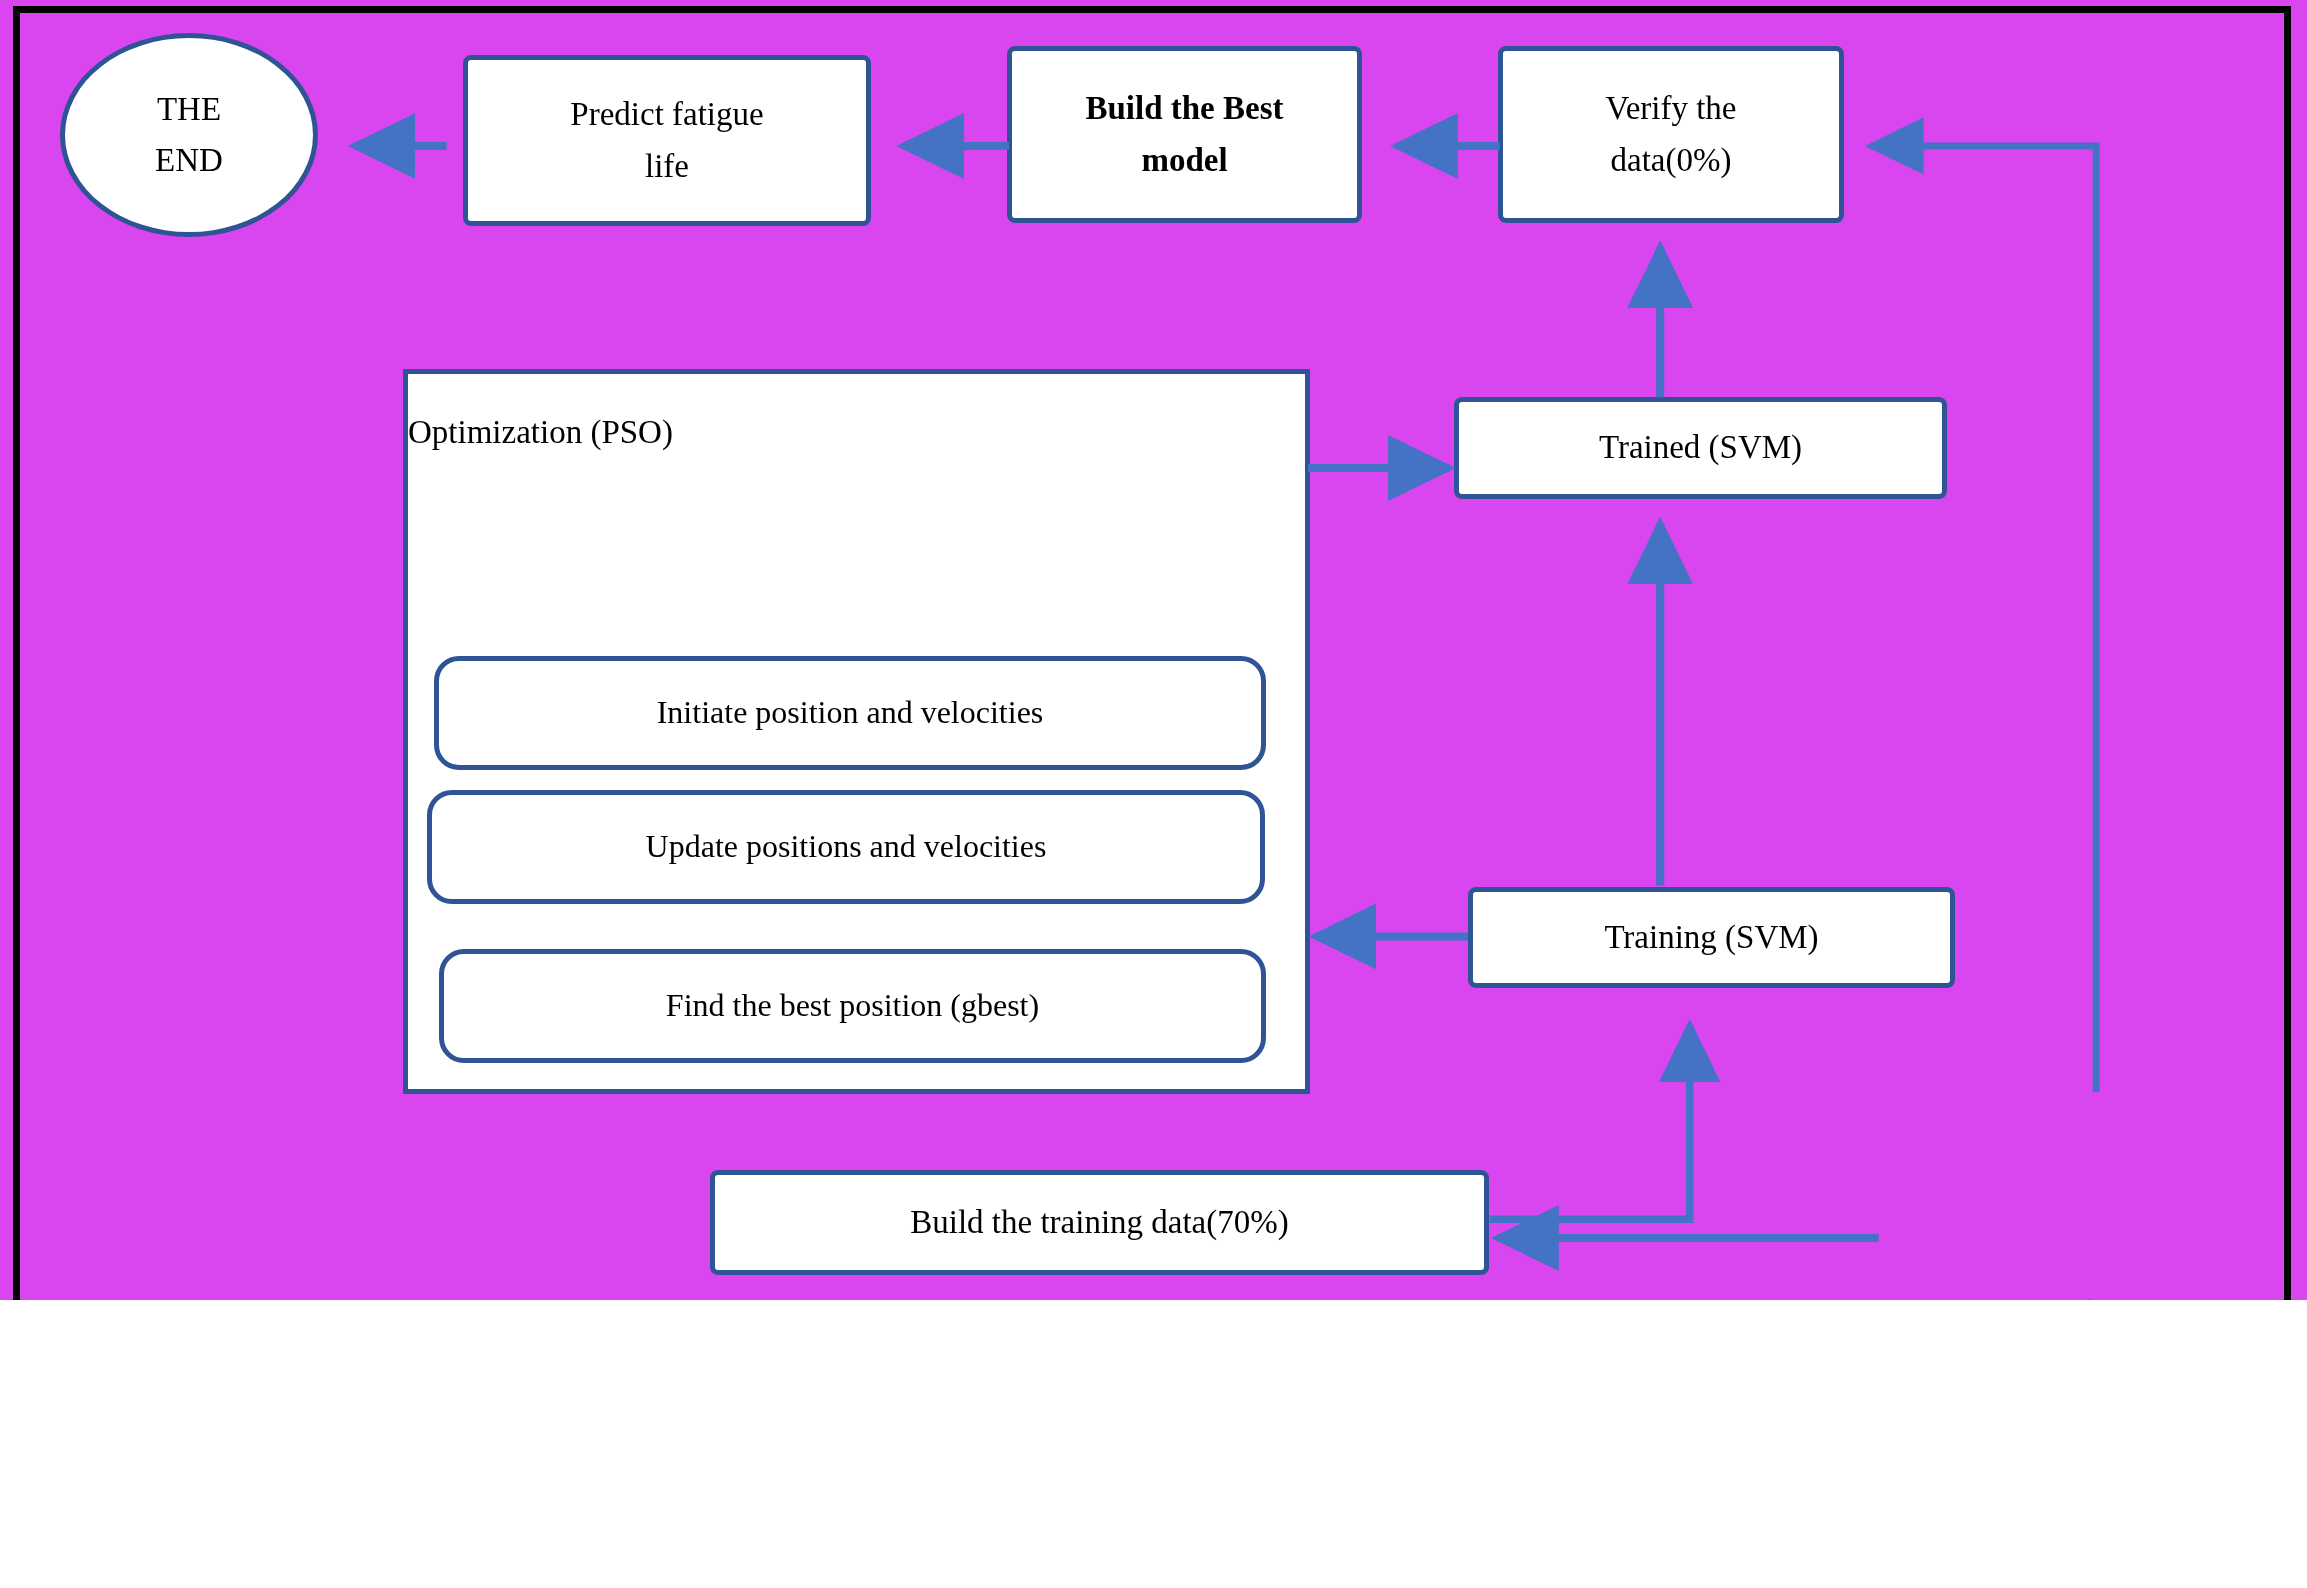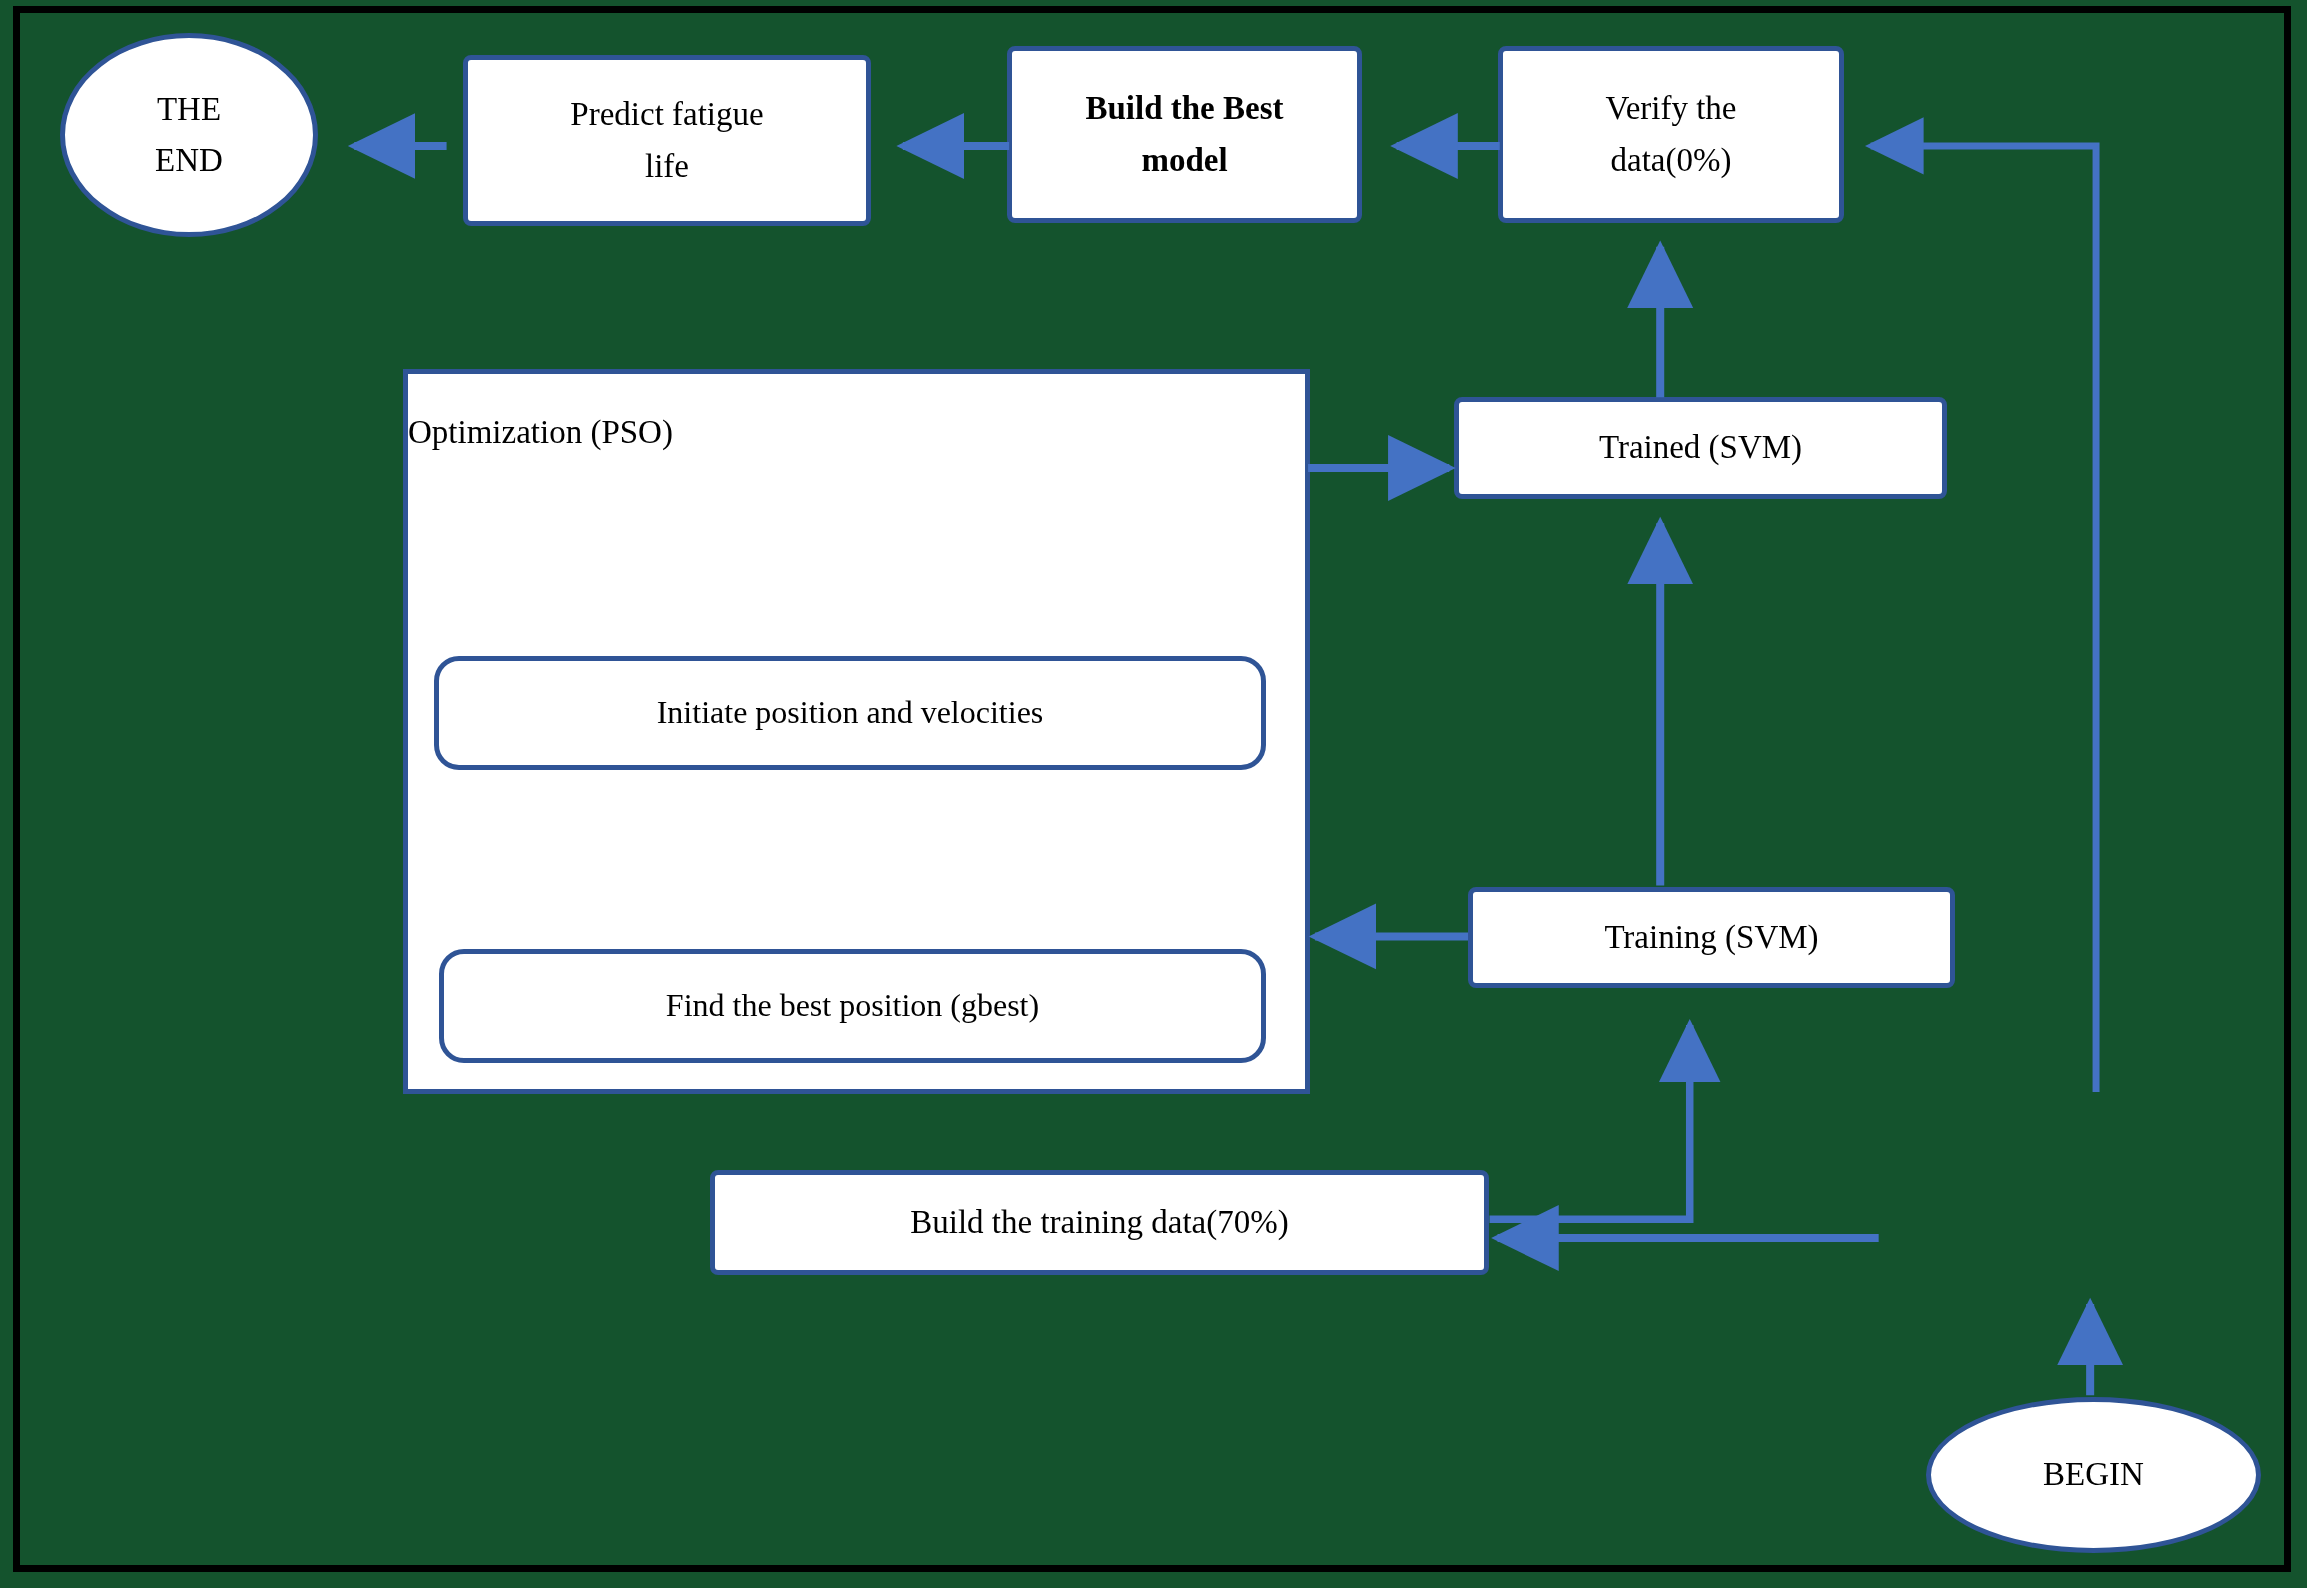--- a/index.html
+++ b/index.html
@@ -7,22 +7,22 @@
     margin: 0;
     padding: 0;
     background: #ffffff;
   }
   body {
     font-family: "Liberation Serif", "DejaVu Serif", serif;
   }
   #canvas {
     position: relative;
     width: 2307px;
-    height: 1588px;
-    background: #14532d;
+    height: 1300px;
+    background: #d946ef;
     overflow: hidden;
   }
   
   .outer-frame {
     position: absolute;
     left: 13px;
     top: 6.4px;
     width: 2278px;
     height: 1566px;
     border: 7.5px solid #000000;
@@ -163,20 +163,23 @@
 
   <div class="group-box" style="left:403px; top:369px; width:907px; height:725px;">
     <div class="group-title fs-big" style="top:32px; left:0;">Optimization (PSO)</div>
   </div>
 
 
   <div class="node rounded fs-mid" style="left:434px; top:656px; width:832px; height:114px;">
     <span class="label">Initiate position and velocities</span>
   </div>
 
+  <div class="node rounded fs-mid" style="left:427px; top:790px; width:838px; height:114px;">
+    <span class="label">Update positions and velocities</span>
+  </div>
 
   <div class="node rounded fs-mid" style="left:439px; top:949px; width:827px; height:114px;">
     <span class="label">Find the best position (gbest)</span>
   </div>
 
   <div class="node rect fs-big" style="left:1454px; top:397px; width:493px; height:102px;">
     <span class="label">Trained (SVM)</span>
   </div>
 
   <div class="node rect fs-big" style="left:1468px; top:887px; width:487px; height:101px;">

